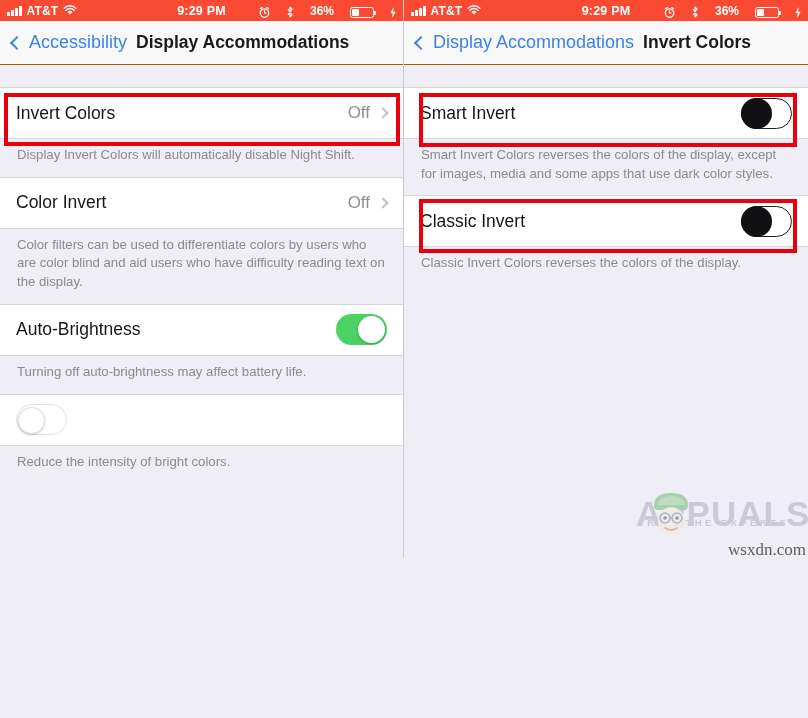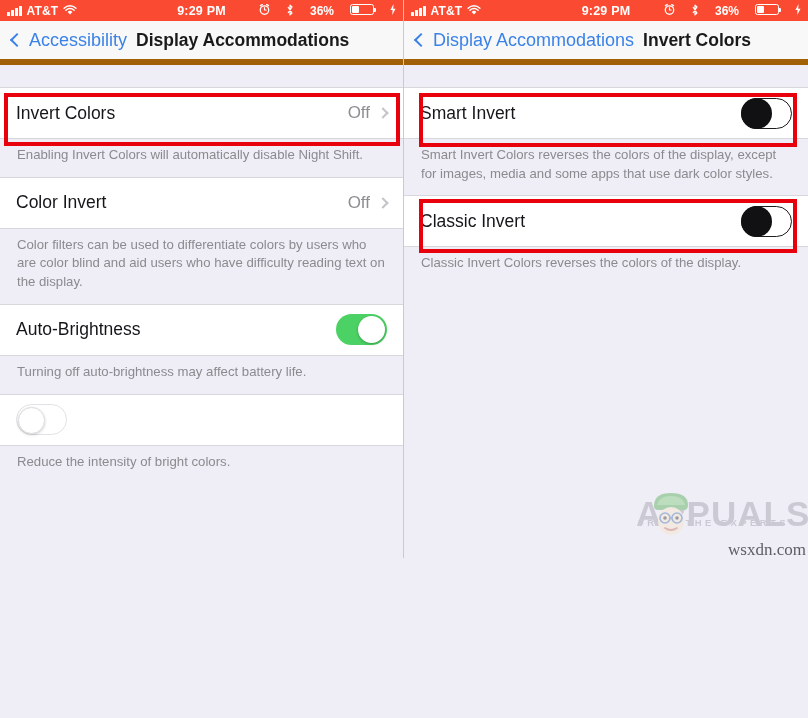--- a/index.html
+++ b/index.html
@@ -49,21 +49,21 @@
   .sb-center {
     position: absolute;
     left: 0; right: 0;
     text-align: center;
     font-size: 12.5px;
     font-weight: bold;
     letter-spacing: 0.2px;
   }
   .sb-right {
     display: flex;
-    align-items: flex-start;
+    align-items: flex-end;
     gap: 16px;
     justify-content: flex-end;
     flex: 1;
     position: relative;
     z-index: 2;
   }
   .carrier { font-size: 12px; font-weight: bold; letter-spacing: 0.2px; }
 
   .bars { display: flex; align-items: flex-end; gap: 1.5px; height: 10px; }
   .bars i { display: block; width: 2.5px; background: #fff; border-radius: 0.5px; }
@@ -92,21 +92,21 @@
   }
   .battery-fill { height: 100%; background: #ffffff; border-radius: 1px; width: 36%; }
 
   
   .navbar {
     height: 44px;
     background: #f8f8f8;
     display: flex;
     align-items: center;
     padding: 0 10px;
-    border-bottom: 6px solid #a16207;
+    border-bottom: 1px solid #a16207;
   }
   .back {
     display: flex;
     align-items: center;
     color: #3b82e8;
     font-size: 18px;
     white-space: nowrap;
   }
   .chev-back {
     display: inline-block;
@@ -301,21 +301,21 @@
 
     <div class="content">
 
       <div class="gap"></div>
 
       <div class="row">
         <span class="row-label">Invert Colors</span>
         <span class="row-value">Off</span>
         <span class="chev-right"></span>
       </div>
-      <div class="footnote">Enabling Invert Colors will automatically disable Night Shift.</div>
+      <div class="footnote">Display Invert Colors will automatically disable Night Shift.</div>
 
       <div class="row">
         <span class="row-label">Color Invert</span>
         <span class="row-value">Off</span>
         <span class="chev-right"></span>
       </div>
       <div class="footnote">Color filters can be used to differentiate colors by users who are color blind and aid users who have difficulty reading text on the display.</div>
 
       <div class="row">
         <span class="row-label">Auto-Brightness</span>

